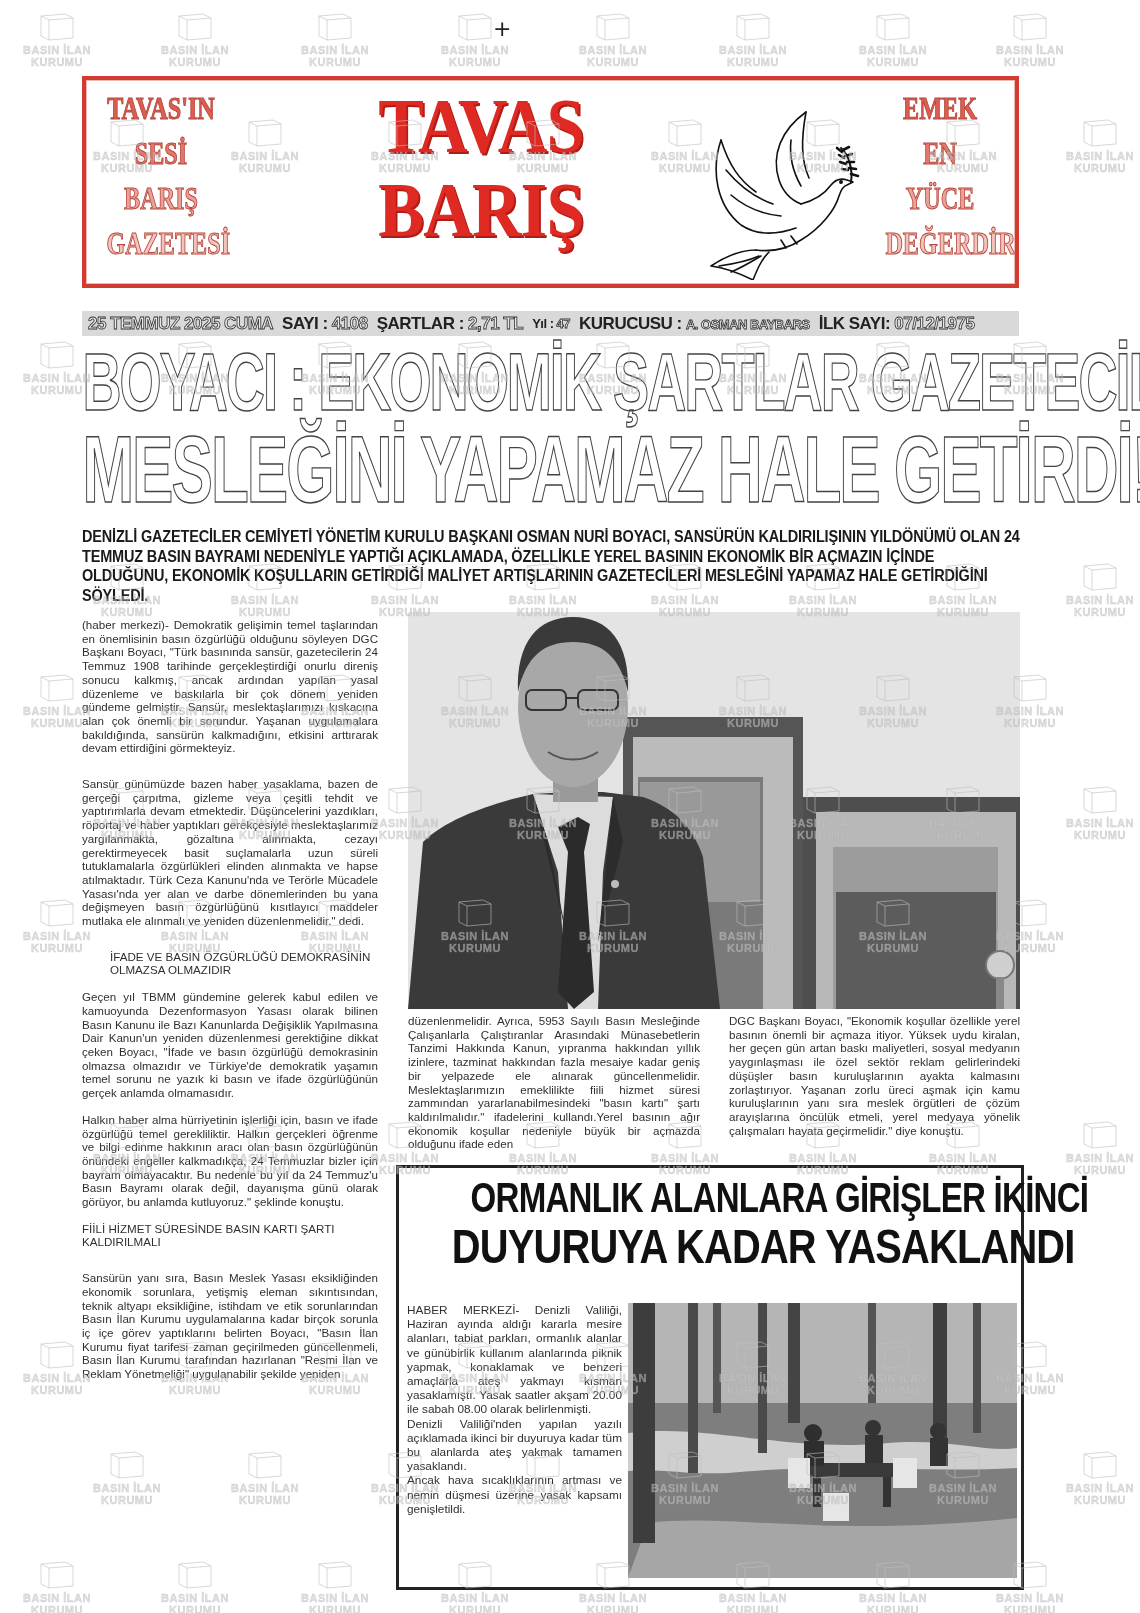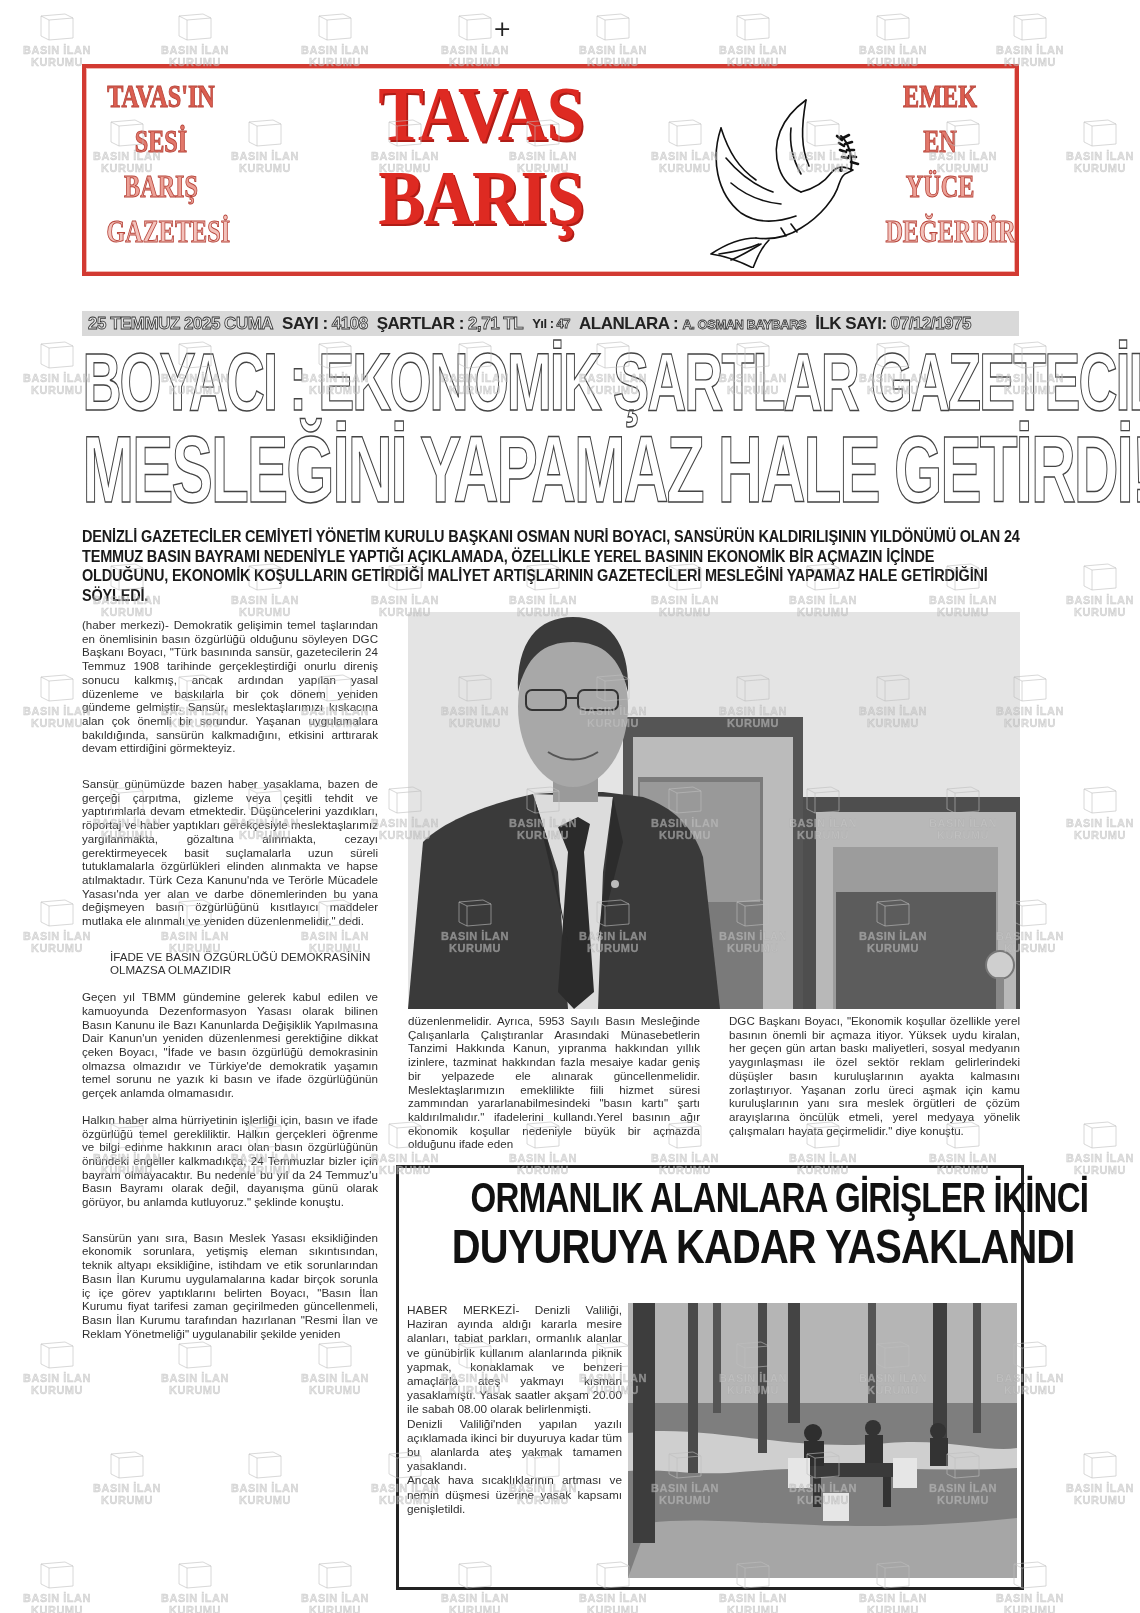--- a/index.html
+++ b/index.html
@@ -9,21 +9,21 @@
   .regmark { position: absolute; left: 493px; top: 16px; font-size: 22px; color: #222; font-family: "DejaVu Sans", sans-serif; }
 
   
   .wm-layer { position: absolute; inset: 0; pointer-events: none; z-index: 5; }
   .wm { position: absolute; width: 90px; text-align: center; color: rgba(200,200,200,0.55);
         font-family: "Liberation Sans", sans-serif; font-weight: bold; font-size: 11px; line-height: 12px;
         letter-spacing: 0.5px; -webkit-text-stroke: 0.4px rgba(170,170,170,0.5); }
   .wm svg { display: block; margin: 0 auto 2px; }
 
   
-  .masthead { position: absolute; left: 82px; top: 64px; width: 937px; height: 212px;
+  .masthead { position: absolute; left: 82px; top: 76px; width: 937px; height: 212px;
               border: 4px solid #d23a32; box-shadow: inset 0 0 0 1px #f2b6b0; background: #fff; }
   .side-slogan { position: absolute; top: 6px; width: 140px; text-align: center;
                  font-family: "Liberation Serif", serif; font-weight: bold; font-size: 31px; line-height: 45px;
                  color: #e07b6e; -webkit-text-stroke: 1px #b8463c; transform: scaleX(0.78); }
   .side-left { left: 5px; }
   .side-right { right: 5px; }
   .side-slogan div:nth-child(1) { color: #dc5e50; }
   .side-slogan div:nth-child(2) { color: #e2786b; }
   .side-slogan div:nth-child(3) { color: #eca197; }
   .side-slogan div:nth-child(4) { color: #f3c2bb; }
@@ -135,21 +135,21 @@
   </span>
   <span>
     <span>ŞARTLAR :</span>
     <span class="outline">2,71 TL</span>
   </span>
   <span class="small">
     <span>Yıl :</span>
     <span class="outline">47</span>
   </span>
   <span>
-    <span>ALANLARA :</span>
+    <span>KURUCUSU :</span>
     <span class="outline small">A. OSMAN BAYBARS</span>
   </span>
   <span>
     <span>İLK SAYI:</span>
     <span class="outline">07/12/1975</span>
   </span>
 </div>
 
 <h1 class="headline">
   <span class="l1">BOYACI : EKONOMİK ŞARTLAR GAZETECİLERİ</span>
@@ -195,20 +195,21 @@
     <path d="M140 140 C155 150 175 150 190 140" stroke="#555" stroke-width="2" fill="none"></path>
   </svg>
 </div>
 
 <div class="col" style="left:82px; top:618px; width:296px;">
   <p>(haber merkezi)- Demokratik gelişimin temel taşlarından en önemlisinin basın özgürlüğü olduğunu söyleyen DGC Başkanı Boyacı, "Türk basınında sansür, gazetecilerin 24 Temmuz 1908 tarihinde gerçekleştirdiği onurlu direniş sonucu kalkmış, ancak ardından yapılan yasal düzenleme ve baskılarla bir çok dönem yeniden gündeme gelmiştir. Sansür, meslektaşlarımızı kıskacına alan çok önemli bir sorundur. Yaşanan uygulamalara bakıldığında, sansürün kalkmadığını, etkisini arttırarak devam ettirdiğini görmekteyiz.</p>
   <p style="margin-top:22px;">Sansür günümüzde bazen haber yasaklama, bazen de gerçeği çarpıtma, gizleme veya çeşitli tehdit ve yaptırımlarla devam etmektedir. Düşüncelerini yazdıkları, röportaj ve haber yaptıkları gerekçesiyle meslektaşlarımız yargılanmakta, gözaltına alınmakta, cezayı gerektirmeyecek basit suçlamalarla uzun süreli tutuklamalarla özgürlükleri elinden alınmakta ve hapse atılmaktadır. Türk Ceza Kanunu'nda ve Terörle Mücadele Yasası'nda yer alan ve darbe dönemlerinden bu yana değişmeyen basın özgürlüğünü kısıtlayıcı maddeler mutlaka ele alınmalı ve yeniden düzenlenmelidir." dedi.</p>
   <p class="sub" style="margin-top:22px;margin-left:28px;">İFADE VE BASIN ÖZGÜRLÜĞÜ DEMOKRASİNİN OLMAZSA OLMAZIDIR</p>
   <p>Geçen yıl TBMM gündemine gelerek kabul edilen ve kamuoyunda Dezenformasyon Yasası olarak bilinen Basın Kanunu ile Bazı Kanunlarda Değişiklik Yapılmasına Dair Kanun'un yeniden düzenlenmesi gerektiğine dikkat çeken Boyacı, "İfade ve basın özgürlüğü demokrasinin olmazsa olmazıdır ve Türkiye'de demokratik yaşamın temel sorunu ne yazık ki basın ve ifade özgürlüğünün gerçek anlamda olmamasıdır.</p>
   <p>Halkın haber alma hürriyetinin işlerliği için, basın ve ifade özgürlüğü temel gerekliliktir. Halkın gerçekleri öğrenme ve bilgi edinme hakkının aracı olan basın özgürlüğünün önündeki engeller kalkmadıkça, 24 Temmuzlar bizler için bayram olmayacaktır. Bu nedenle bu yıl da 24 Temmuz'u Basın Bayramı olarak değil, dayanışma günü olarak görüyor, bu anlamda kutluyoruz." şeklinde konuştu.</p>
+  <p class="sub">FİİLİ HİZMET SÜRESİNDE BASIN KARTI ŞARTI KALDIRILMALI</p>
   <p style="margin-top:22px;">Sansürün yanı sıra, Basın Meslek Yasası eksikliğinden ekonomik sorunlara, yetişmiş eleman sıkıntısından, teknik altyapı eksikliğine, istihdam ve etik sorunlarından Basın İlan Kurumu uygulamalarına kadar birçok sorunla iç içe görev yaptıklarını belirten Boyacı, "Basın İlan Kurumu fiyat tarifesi zaman geçirilmeden güncellenmeli, Basın İlan Kurumu tarafından hazırlanan "Resmi İlan ve Reklam Yönetmeliği" uygulanabilir şekilde yeniden</p>
 </div>
 
 <div class="col" style="left:408px; top:1014px; width:292px;">
   <p>düzenlenmelidir. Ayrıca, 5953 Sayılı Basın Mesleğinde Çalışanlarla Çalıştıranlar Arasındaki Münasebetlerin Tanzimi Hakkında Kanun, yıpranma hakkından yıllık izinlere, tazminat hakkından fazla mesaiye kadar geniş bir yelpazede ele alınarak güncellenmelidir. Meslektaşlarımızın emeklilikte fiili hizmet süresi zammından yararlanabilmesindeki "basın kartı" şartı kaldırılmalıdır." ifadelerini kullandı.Yerel basının ağır ekonomik koşullar nedeniyle büyük bir açmazda olduğunu ifade eden</p>
 </div>
 
 <div class="col" style="left:729px; top:1014px; width:291px;">
   <p>DGC Başkanı Boyacı, "Ekonomik koşullar özellikle yerel basının önemli bir açmaza itiyor. Yüksek uydu kiralan, her geçen gün artan baskı maliyetleri, sosyal medyanın yaygınlaşması ile özel sektör reklam gelirlerindeki düşüşler basın kuruluşlarının ayakta kalmasını zorlaştırıyor. Yaşanan zorlu üreci aşmak için kamu kuruluşlarının yanı sıra meslek örgütleri de çözüm arayışlarına öncülük etmeli, yerel medyaya yönelik çalışmaları hayata geçirmelidir." diye konuştu.</p>
 </div>

